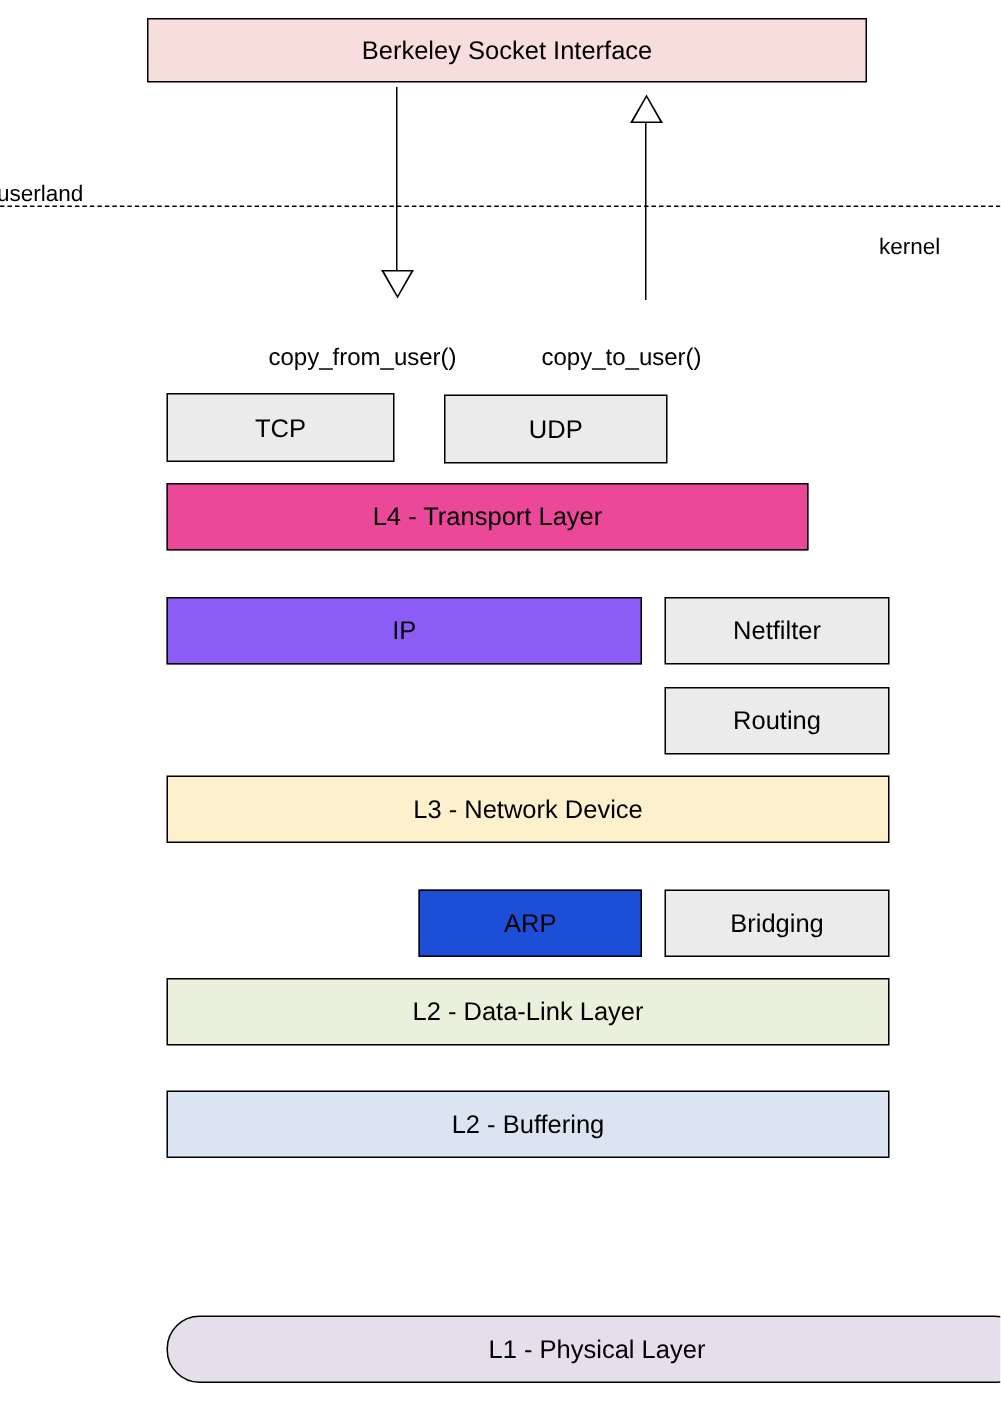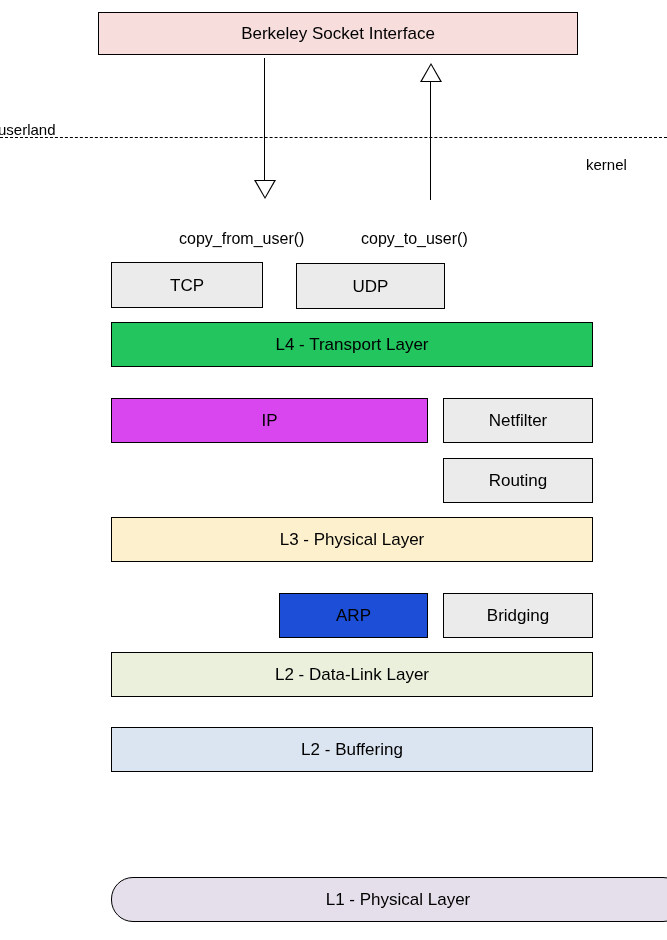--- a/index.html
+++ b/index.html
@@ -114,36 +114,36 @@
   <div class="copy-label" style="left:179px; top:231px;">copy_from_user()</div>
   <div class="copy-label" style="left:361px; top:231px;">copy_to_user()</div>
 
   <div class="box" style="left:111px; top:262px; width:152px; height:46px; background:#ebebeb;">
     <span>TCP</span>
   </div>
   <div class="box" style="left:279px; top:263px; width:149px; height:46px; background:#ebebeb;margin-left:17px;">
     <span>UDP</span>
   </div>
 
-  <div class="box" style="left:111px; top:322px; width:482px; height:45px; background:#22c55e;">
+  <div class="box" style="left:111px; top:322px; width:428px; height:45px; background:#ec4899;">
     <span>L4 - Transport Layer</span>
   </div>
 
-  <div class="box" style="left:111px; top:398px; width:317px; height:45px; background:#d946ef;">
+  <div class="box" style="left:111px; top:398px; width:317px; height:45px; background:#8b5cf6;">
     <span>IP</span>
   </div>
   <div class="box" style="left:443px; top:458px; width:150px; height:45px; background:#ebebeb;">
     <span>Routing</span>
   </div>
   <div class="box" style="left:443px; top:398px; width:150px; height:45px; background:#ebebeb;">
     <span>Netfilter</span>
   </div>
 
   <div class="box" style="left:111px; top:517px; width:482px; height:45px; background:#fdf0cd;">
-    <span>L3 - Physical Layer</span>
+    <span>L3 - Network Device</span>
   </div>
 
   <div class="box" style="left:279px; top:593px; width:149px; height:45px; background:#1d4ed8;justify-content:center;">
     <span>ARP</span>
   </div>
   <div class="box" style="left:443px; top:593px; width:150px; height:45px; background:#ebebeb;">
     <span>Bridging</span>
   </div>
 
   <div class="box" style="left:111px; top:652px; width:482px; height:45px; background:#eaf0dc;">

